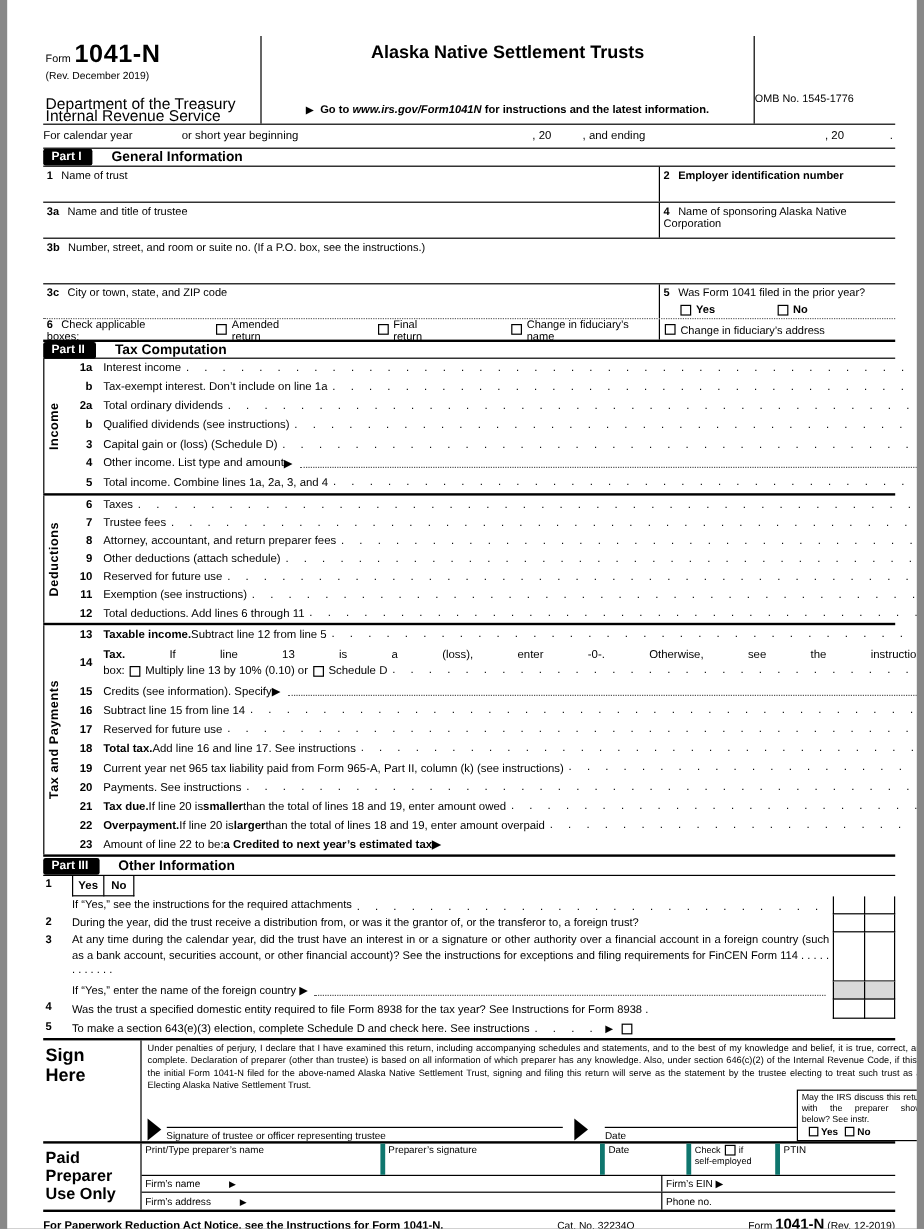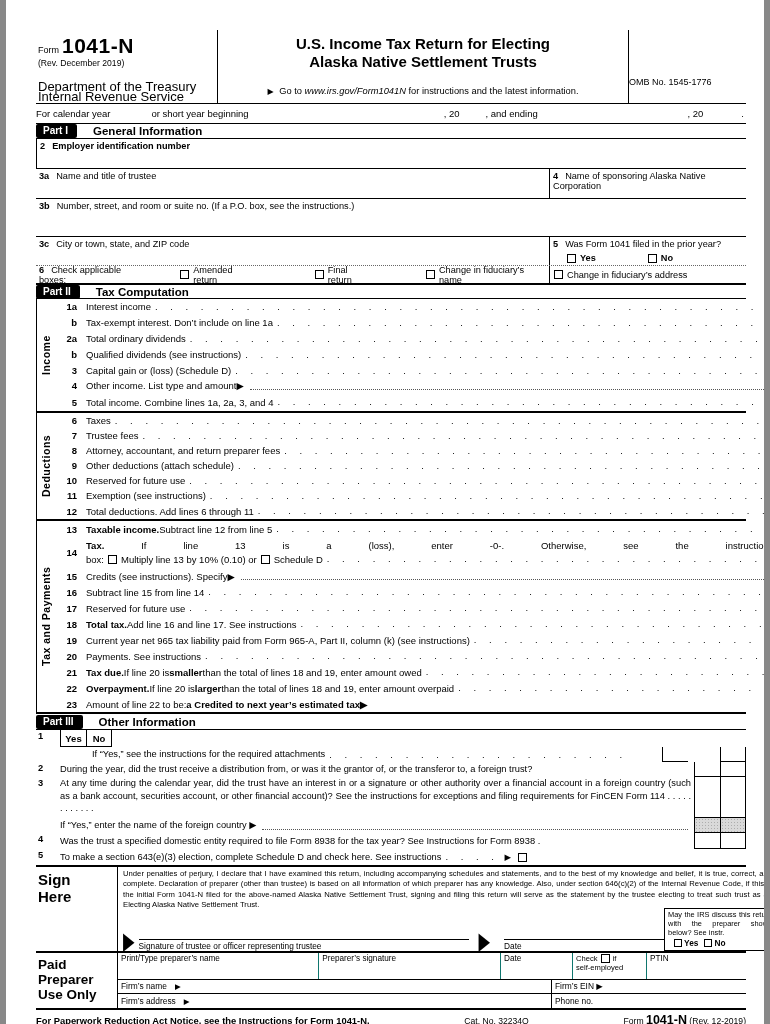--- a/index.html
+++ b/index.html
@@ -16,21 +16,21 @@
   
   .hdr { display: flex; border-bottom: 1.5px solid #000; height: 74px; }
   .hdr-left { width: 182px; border-right: 1.5px solid #000; padding: 4px 4px 2px 2px; display:flex; flex-direction:column; }
   .form-line { display: flex; align-items: baseline; }
   .form-word { font-size: 9px; }
   .form-num { font-size: 21px; font-weight: bold; letter-spacing: 0.5px; margin-left: 3px; }
   .rev { font-size: 8.6px; margin-top: 0px; }
   .agency { font-size: 13px; line-height: 9.5px; margin-top: auto; }
   .hdr-center { flex: 1; display: flex; flex-direction: column; align-items: center; padding: 5px 6px 3px 6px; }
   .title { font-size: 15px; font-weight: bold; line-height: 18px; text-align: center; }
-  .goto { font-size: 9.3px; font-weight: normal; margin-top: auto; margin-bottom: 4px; }
+  .goto { font-size: 9.3px; font-weight: bold; margin-top: auto; margin-bottom: 4px; }
   .goto .arr { font-size: 8px; margin-right: 3px; }
   .hdr-right { width: 118px; border-left: 1.5px solid #000; display: flex; align-items: flex-end; justify-content: flex-start; padding-bottom: 16px; font-size: 9px; }
 
   
   .cal { height: 19px; display: flex; align-items: center; font-size: 9.5px; }
   .cal span { white-space: nowrap; }
 
   
   .partbar { display: flex; align-items: center; height: 16px; border-bottom: 1px solid #000; border-top: 1px solid #000; }
   .partbar.thick { border-top: 2px solid #000; }
@@ -96,27 +96,27 @@
   .sp1 { width: 330px; } .sp2 { width: 160px; margin-left: 10px; }
   .discuss { width: 112px; border: 1px solid #000; margin-left: auto; padding: 2px 3px; font-size: 7.4px; line-height: 8.8px; text-align: justify; flex: none; align-self: flex-end; }
   .dyn { display: flex; align-items: center; margin-top: 1px; }
   .dyn .cb { width: 8px; height: 8px; margin: 0 2px 0 6px; }
   .dyn .ynlab { font-weight: bold; font-size: 8.3px; }
 
   .prepblk { display: flex; border-top: 2px solid #000; }
   .prepmain { flex: 1; display: flex; flex-direction: column; }
   .prow { display: flex; border-bottom: 1px solid #000; }
   .prow1 { height: 27px; }
-  .pcell { padding: 1px 3px; font-size: 8.2px; border-left: 1px solid #0f766e; overflow: hidden; }
+  .pcell { padding: 1px 3px; font-size: 8.2px; border-left: 4px solid #0f766e; overflow: hidden; }
   .pcell.first { border-left: none; }
   .pc-name { flex: 2.0; } .pc-sig { flex: 1.8; } .pc-date { width: 72px; flex: none; } .pc-chk { width: 74px; flex: none; font-size: 7.6px; line-height: 9px; } .pc-ptin { width: 100px; flex: none; }
   .chkline { display: flex; align-items: center; }
   .chkline .cb { width: 9px; height: 9px; margin: 0 3px; }
   .prow23 { height: 14px; align-items: center; }
-  .pleft { flex: 1; display: flex; align-items: flex-end; padding: 0 3px; font-size: 8.4px; }
+  .pleft { flex: 1; display: flex; align-items: flex-end; padding: 0 3px; font-size: 8.4px; gap: 16px; }
   .pright { width: 195px; flex: none; border-left: 1px solid #000; align-self: stretch; display: flex; align-items: center; padding: 0 3px; font-size: 8.4px; }
   .prow .arrglyph { font-size: 7.5px; margin-left: 8px; }
   .lastrow { border-bottom: none; }
 
   
   .footer { border-top: 2px solid #000; display: flex; align-items: baseline; padding-top: 3px; }
   .fnotice { font-weight: bold; font-size: 9.4px; }
   .fcat { font-size: 8.6px; }
   .fform { font-size: 8.6px; }
   .fform .big { font-size: 12.5px; font-weight: bold; }
@@ -134,21 +134,20 @@
           <span class="form-word">Form</span>
           <span class="form-num">1041-N</span>
         </div>
         <div class="rev">(Rev. December 2019)</div>
         <div class="agency">
           <div>Department of the Treasury</div>
           <div>Internal Revenue Service</div>
         </div>
       </div>
       <div class="hdr-center">
-        <div class="title">U.S. Income Tax Return for Electing</div>
         <div class="title">Alaska Native Settlement Trusts</div>
         <div class="goto">
           <span class="arr">▶</span>
           <span>Go to</span>
           <span class="it">www.irs.gov/Form1041N</span>
           <span>for instructions and the latest information.</span>
         </div>
       </div>
       <div class="hdr-right">
         <span>OMB No. 1545-1776</span>
@@ -164,20 +163,23 @@
       <span style="flex:1"></span>
       <span>, 20</span>
       <span style="margin-left:38px;margin-right:2px">.</span>
     </div>
 
     <div class="partbar">
       <span class="chip">Part I</span>
       <span class="pbtitle">General Information</span>
     </div>
     <div class="p1row" style="height:30px">
+      <div class="fc">
+        <span class="fnum">1</span><span>Name of trust</span>
+      </div>
       <div class="fc-r">
         <span class="fnum">2</span><span class="bold">Employer identification number</span>
       </div>
     </div>
     <div class="p1row" style="height:30px">
       <div class="fc">
         <span class="fnum">3a</span><span>Name and title of trustee</span>
       </div>
       <div class="fc-r">
         <span class="fnum">4</span><span>Name of sponsoring Alaska Native Corporation</span>
@@ -393,21 +395,21 @@
                   <span class="cb"></span>
                   <span> Schedule D</span>
                   <span class="dots"></span>
                 </div>
               </div>
             </div>
             <div class="p2row" style="height: 16px;">
               <div class="rnum">15</div>
               <div class="rdesc">
                 <div class="rline">
-                  <span>Credits (see instructions). Specify </span>
+                  <span>Credits (see information). Specify </span>
                   <span>▶</span>
                   <span class="dotfill"></span>
                 </div>
               </div>
             </div>
             <div class="p2row" style="height: 16px;">
               <div class="rnum">16</div>
               <div class="rdesc">
                 <div class="rline">
                   <span>Subtract line 15 from line 14</span>
@@ -495,21 +497,21 @@
     <div class="partbar thick" style="border-top:none">
       <span class="chip">Part III</span>
       <span class="pbtitle">Other Information</span>
     </div>
     <div id="part3-container">
         <div class="p3row" style="height: 17px;">
           <div class="qnum">1</div>
           <div class="yn hd">Yes</div>
           <div class="yn hd last">No</div>
         </div>
-        <div class="p3row" style="height: 15px; gap: 32px;">
+        <div class="p3row" style="height: 15px;">
           <div class="qnum"></div>
           <div class="qtext">
             <span>If “Yes,” see the instructions for the required attachments</span>
             <span class="dots"></span>
           </div>
           <div class="yn"></div>
           <div class="yn last"></div>
         </div>
         <div class="p3row" style="height: 15px;">
           <div class="qnum">2</div>

